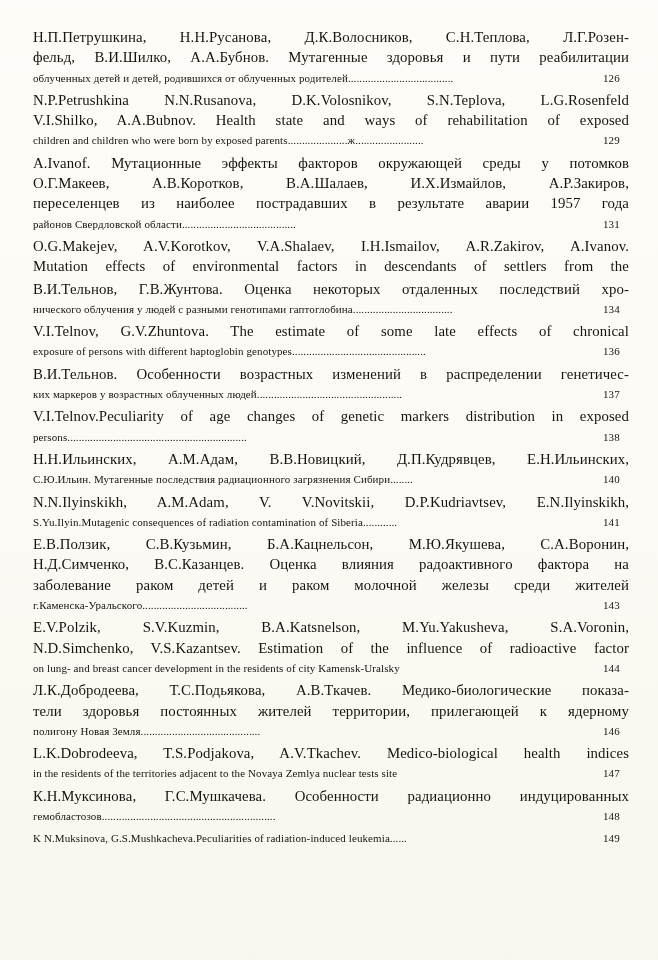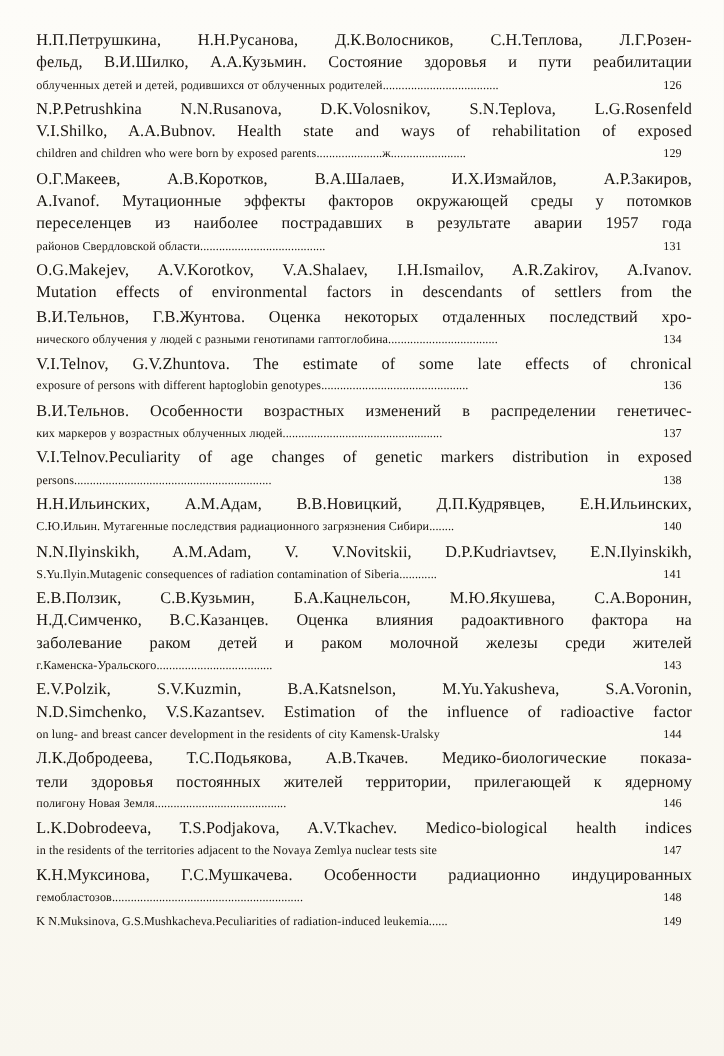--- a/index.html
+++ b/index.html
@@ -46,37 +46,37 @@
     text-align: left;
   }
 </style>
 </head>
 <body>
 
 <div class="page">
   <div class="toc">
       <div class="toc-entry">
         <div class="line">Н.П.Петрушкина, Н.Н.Русанова, Д.К.Волосников, С.Н.Теплова, Л.Г.Розен-</div>
-        <div class="line">фельд, В.И.Шилко, А.А.Кузьмин. Состояние здоровья и пути реабилитации</div>
+        <div class="line">фельд, В.И.Шилко, А.А.Бубнов. Мутагенные здоровья и пути реабилитации</div>
         <div class="line-last">
           <span class="txt">облученных детей и детей, родившихся от облученных родителей.....................................</span>
           <span class="pg">126</span>
         </div>
       </div>
       <div class="toc-entry">
         <div class="line">N.P.Petrushkina N.N.Rusanova, D.K.Volosnikov, S.N.Teplova, L.G.Rosenfeld</div>
         <div class="line">V.I.Shilko, A.A.Bubnov. Health state and ways of rehabilitation of exposed</div>
         <div class="line-last">
           <span class="txt">children and children who were born by exposed parents.....................ж........................</span>
           <span class="pg">129</span>
         </div>
       </div>
       <div class="toc-entry">
+        <div class="line">A.Ivanof. Мутационные эффекты факторов окружающей среды у потомков</div>
         <div class="line">О.Г.Макеев, А.В.Коротков, В.А.Шалаев, И.Х.Измайлов, А.Р.Закиров,</div>
-        <div class="line">A.Ivanof. Мутационные эффекты факторов окружающей среды у потомков</div>
         <div class="line">переселенцев из наиболее пострадавших в результате аварии 1957 года</div>
         <div class="line-last">
           <span class="txt">районов Свердловской области........................................</span>
           <span class="pg">131</span>
         </div>
       </div>
       <div class="toc-entry">
         <div class="line">O.G.Makejev, A.V.Korotkov, V.A.Shalaev, I.H.Ismailov, A.R.Zakirov, A.Ivanov.</div>
         <div class="line">Mutation effects of environmental factors in descendants of settlers from the</div>
       </div>

